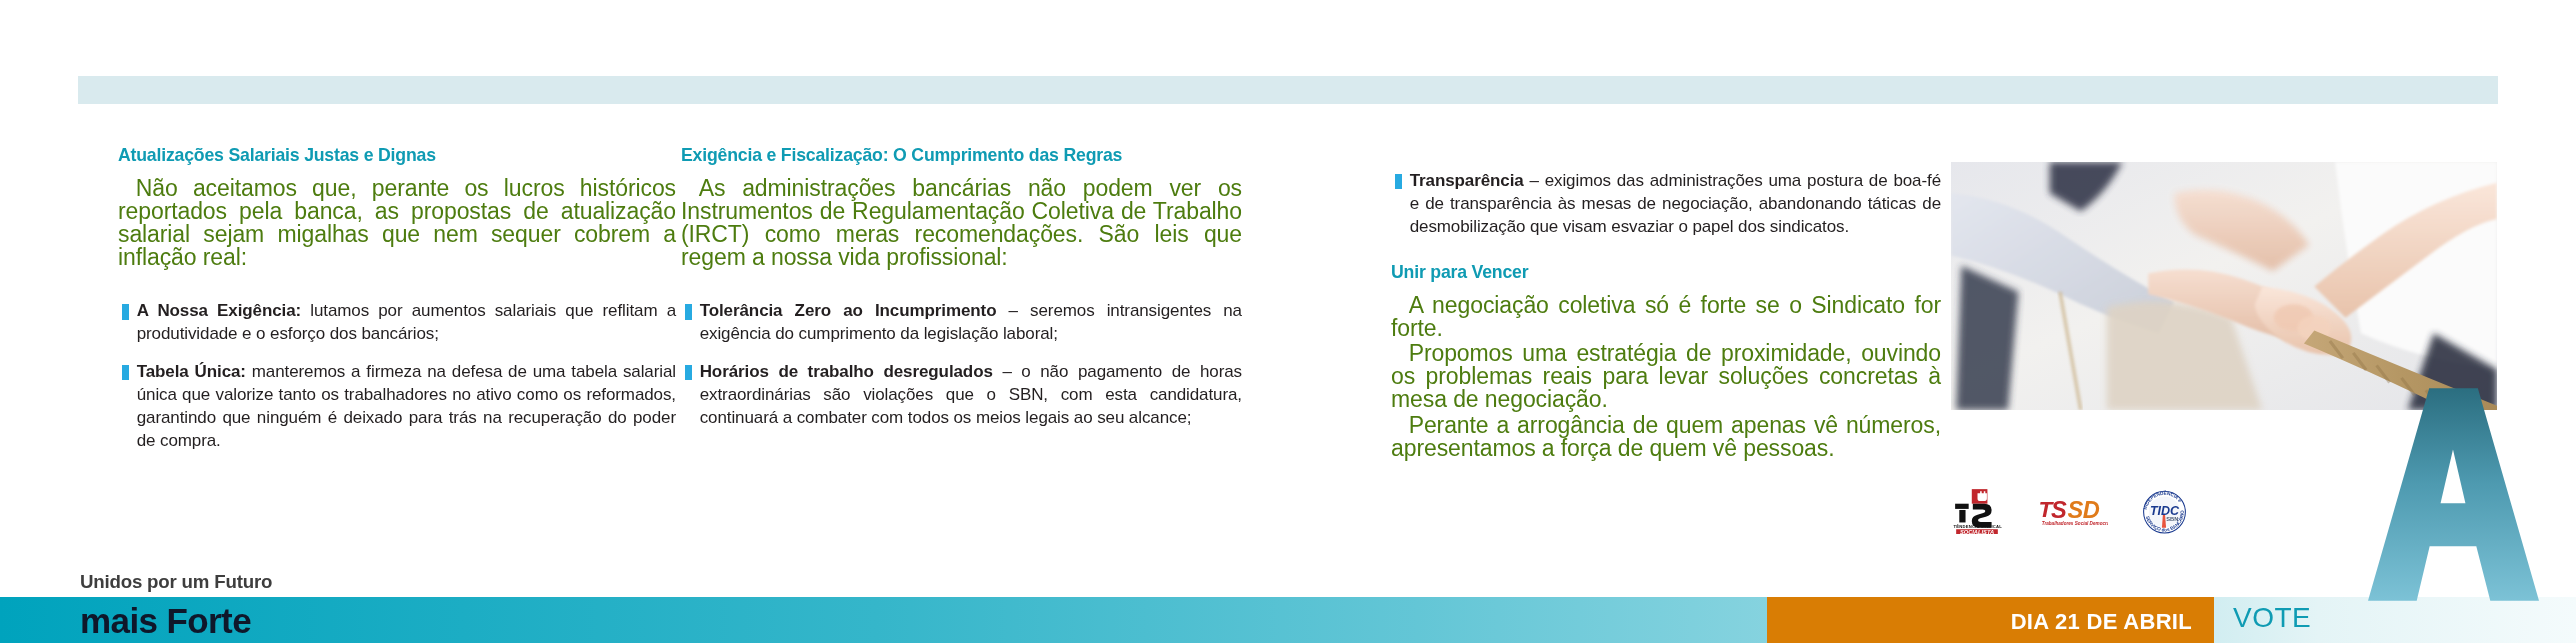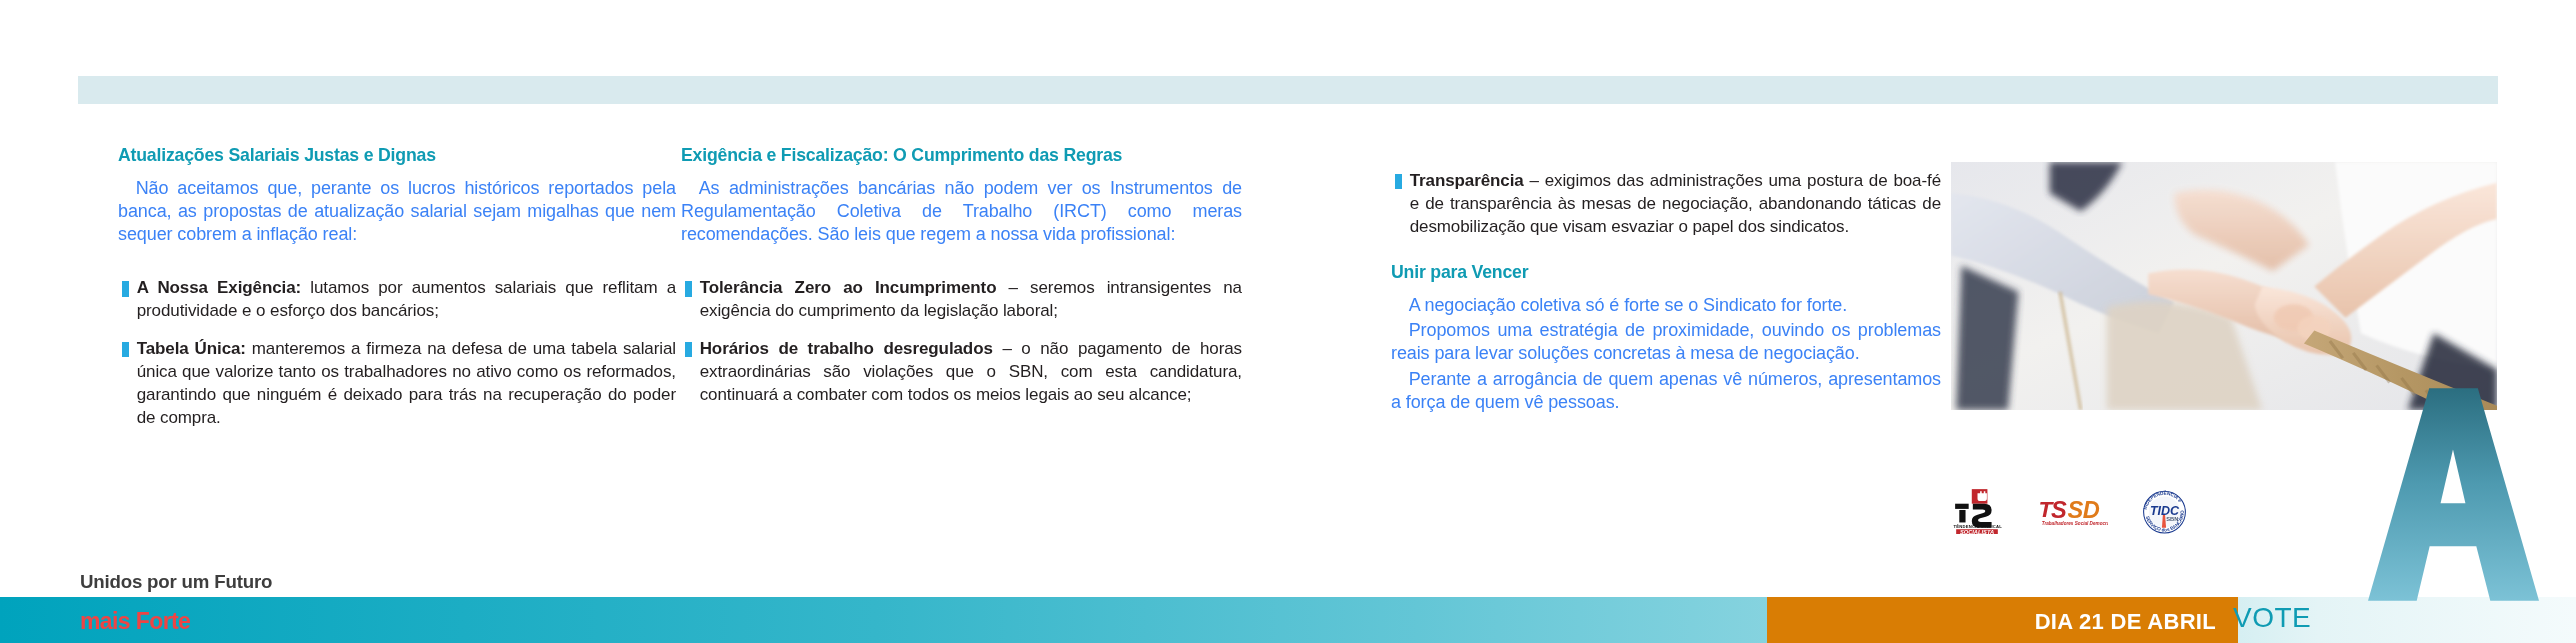--- a/index.html
+++ b/index.html
@@ -34,23 +34,23 @@
     font-weight:bold;
     font-size:17.7px;
     letter-spacing:-0.2px;
     margin:0 0 11.4px 0;
     white-space:nowrap;
   }
   .col-3 .sec-title{margin-top:0;}
 
   p.body{
     margin:0 0 2.1px 0;
-    font-size:18px;
+    font-size:23px;
     line-height:23px;
-    color:#3b82f6;
+    color:#4d7c0f;
     text-align:justify;
     text-indent:17.7px;
     letter-spacing:-0.1px;
   }
 
   .bullet-item{
     position:relative;
     margin:14.5px 0 0 0;
     padding-left:18.7px;
     font-size:17px;
@@ -92,28 +92,27 @@
     position:absolute;left:0;bottom:0;width:2576px;height:47px;
     background:linear-gradient(to right,#00a3bd 0%,#1cadc4 18%,#35b6ca 34%,#63c6d6 55%,#8ed6e1 72%,#bfe7ec 82%,#e4f4f6 90%,#f4fbfc 100%);
   }
   .slogan-small{
     position:absolute;left:80px;bottom:51px;
     font-size:18.7px;font-weight:bold;color:#3e3e3e;
     letter-spacing:-0.2px;
   }
   .slogan-big{
     position:absolute;left:80px;bottom:5.2px;
-    font-size:23px;font-weight:bold;color:#ef4444;
+    font-size:35px;font-weight:bold;color:#0f172a;
     letter-spacing:-0.6px;line-height:36px;
   }
 
   .orange-band{
     position:absolute;left:1767px;bottom:0;width:447px;height:47px;
     background:#d97d04;
-    padding-left:24px;
   }
   .date-text{
     position:absolute;right:22px;bottom:9.3px;
     font-size:22px;font-weight:bold;color:#ffffff;
     letter-spacing:0.3px;white-space:nowrap;
   }
   .vote-text{
     position:absolute;left:2233px;bottom:10.4px;
     font-size:28px;color:#0f9bb3;letter-spacing:0.5px;
     white-space:nowrap;

